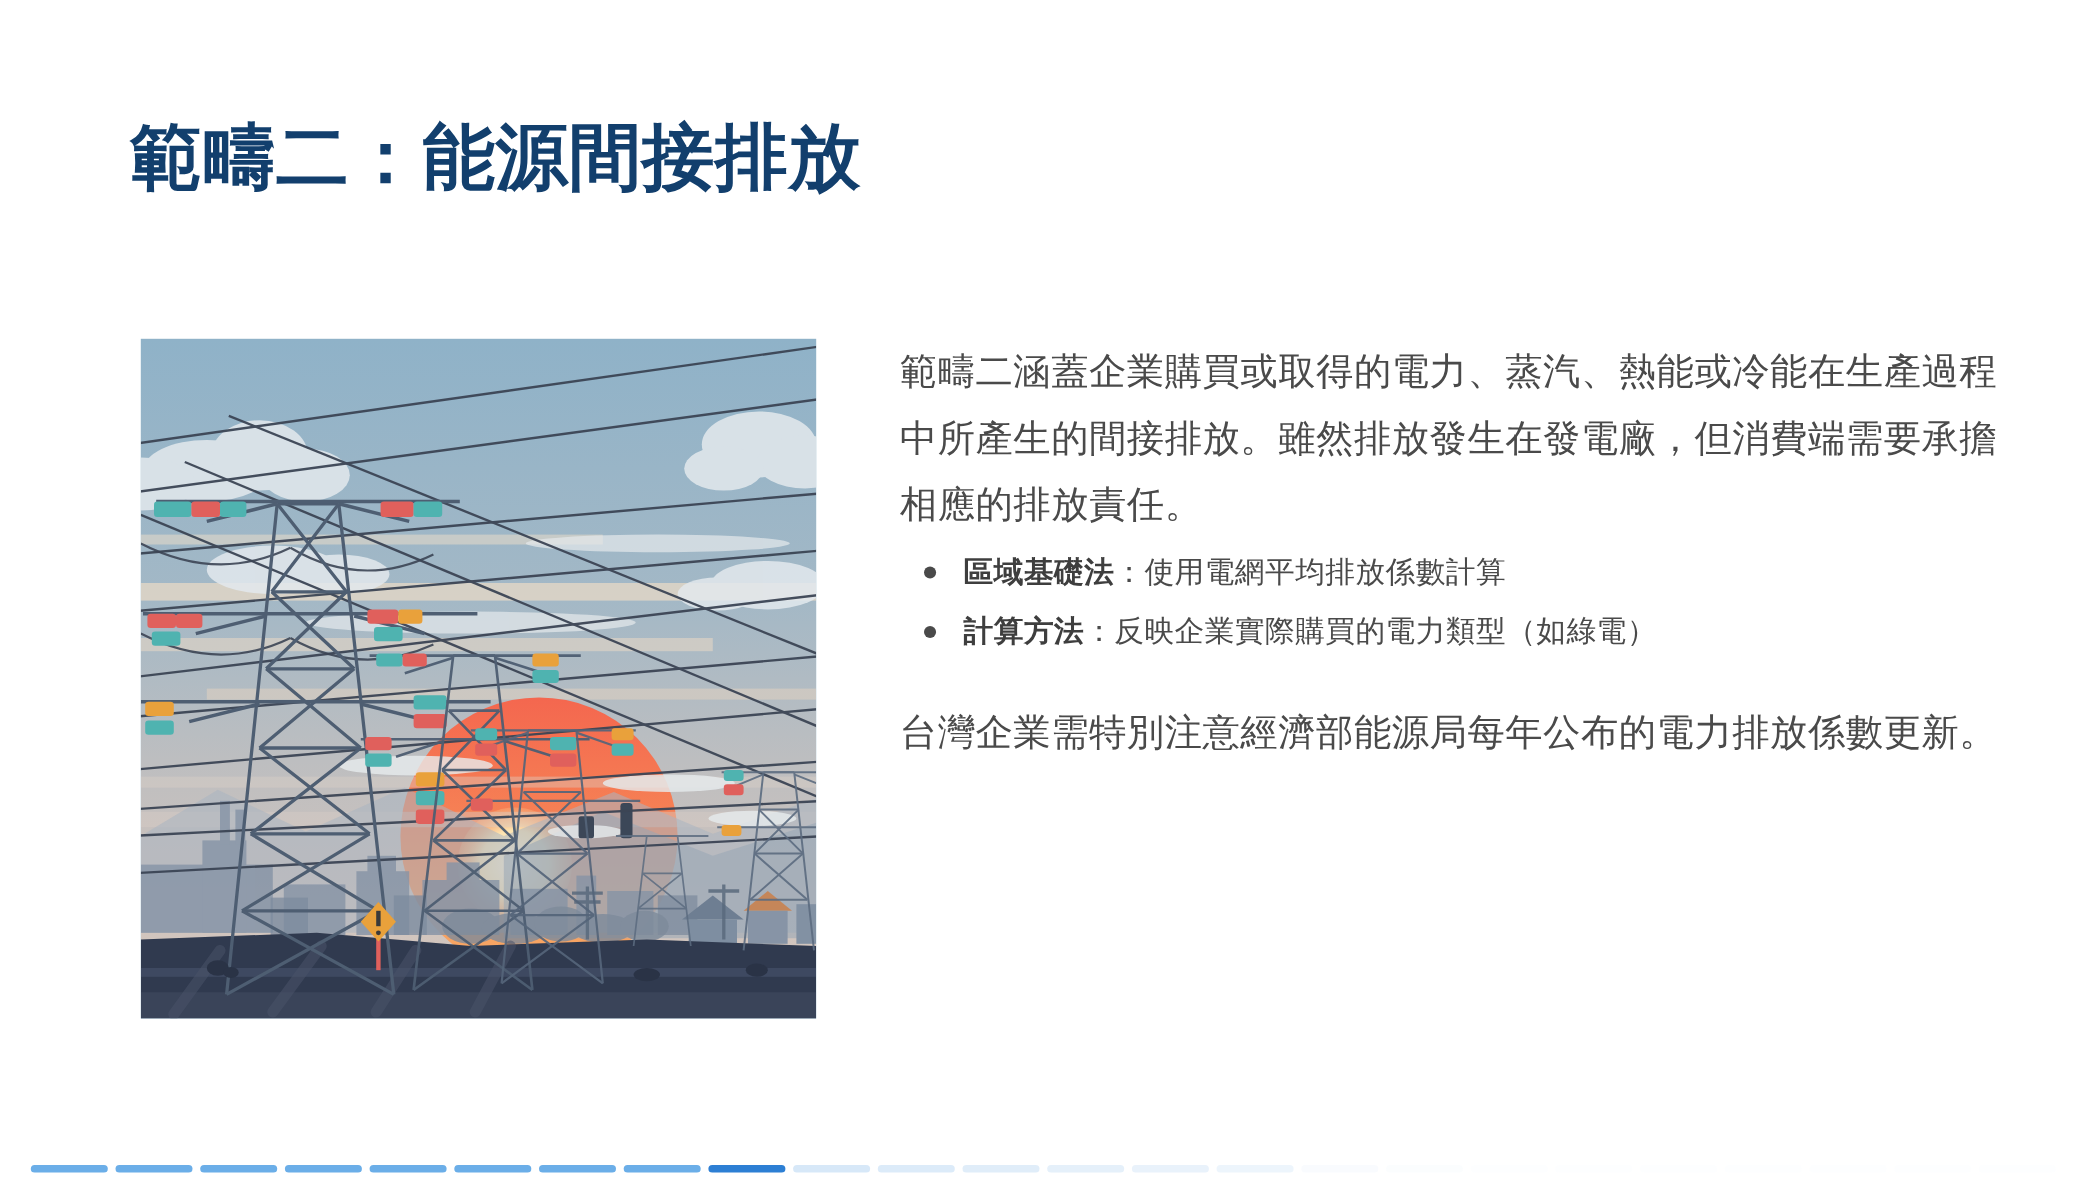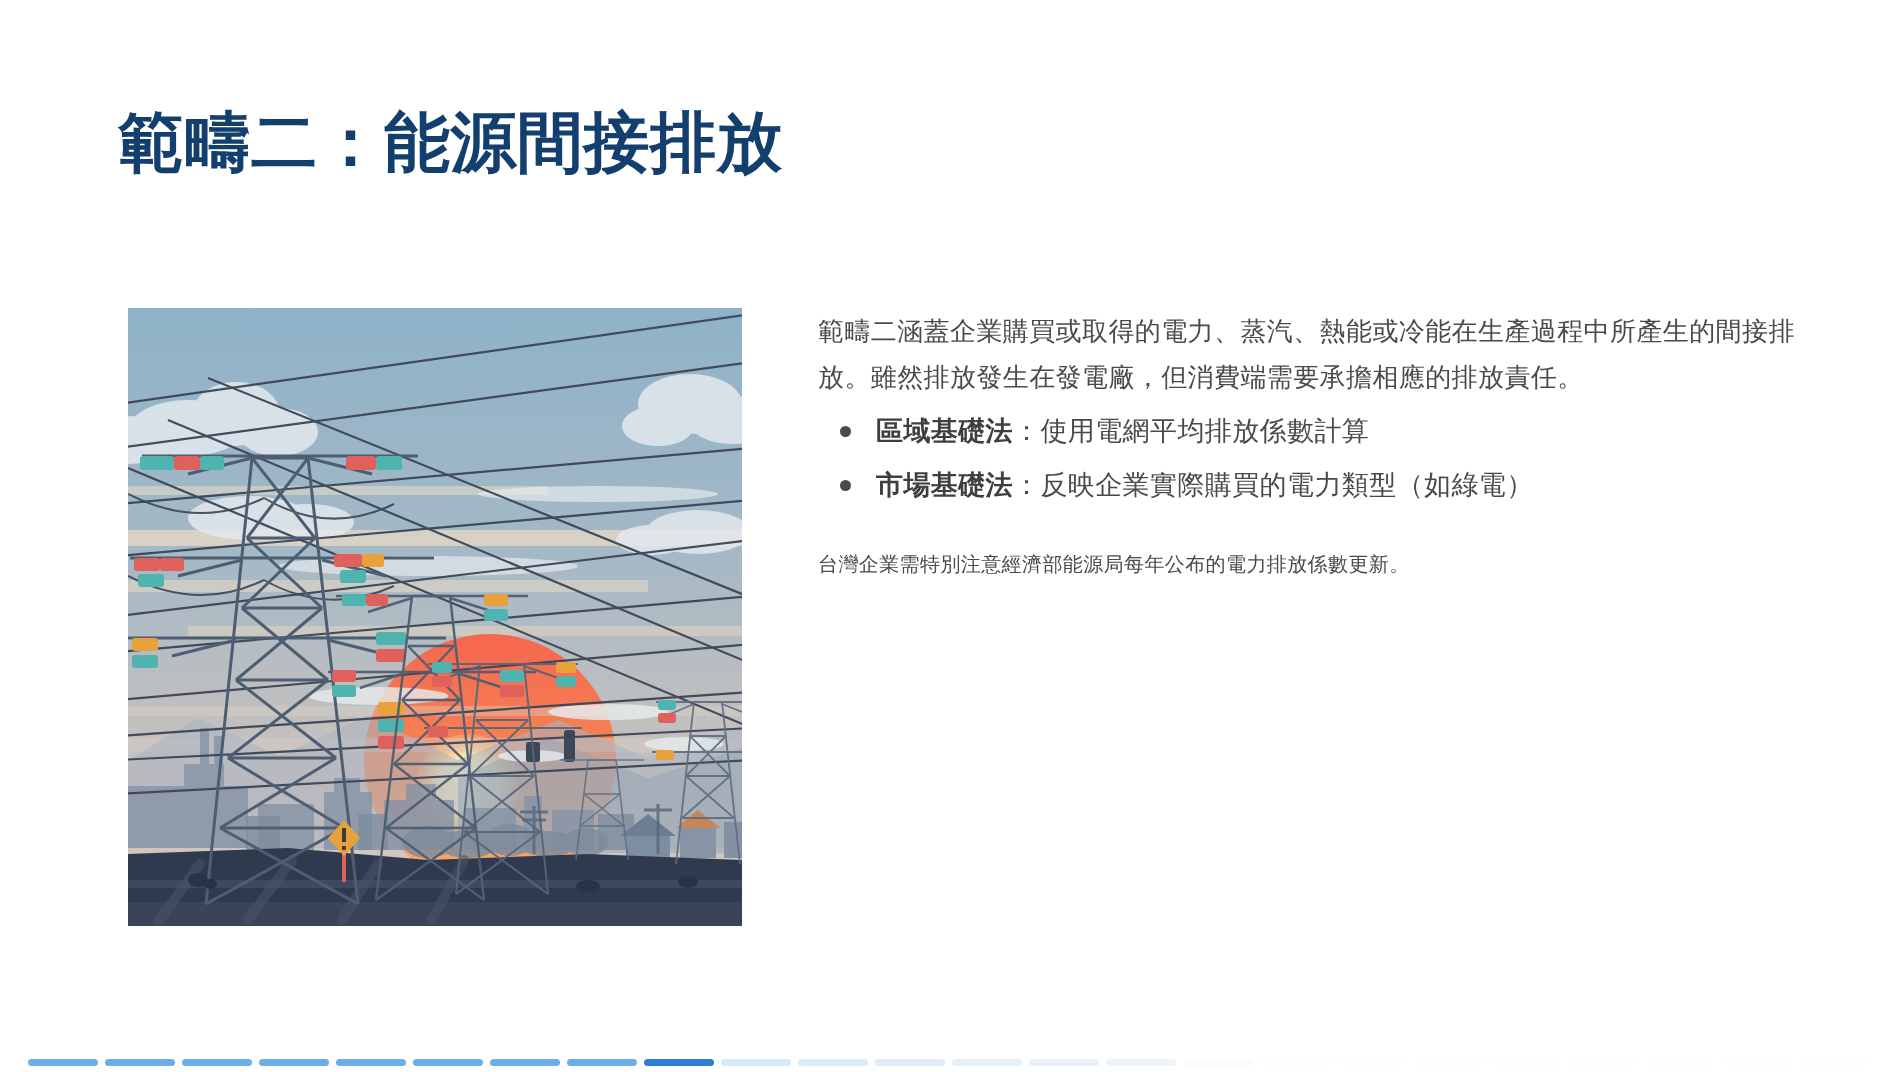--- a/index.html
+++ b/index.html
@@ -65,21 +65,21 @@
     font-size: 36px;
     font-weight: 700;
     color: #12406E;
     line-height: 1.3;
     margin-bottom: 26px;
     letter-spacing: 0.5px;
   }
   .section-head.second { margin-top: 44px; margin-bottom: 22px; }
 
   .body-par {
-    font-size: 26px;
+    font-size: 34px;
     line-height: 1.78;
     color: #4A4A4A;
     letter-spacing: 0.4px;
   }
 
   .bullets {
     list-style: none;
     margin: 6px 0 0 0;
     padding: 0;
   }
@@ -98,21 +98,21 @@
     top: 19px;
     width: 11px;
     height: 11px;
     border-radius: 50%;
     background: #4A4A4A;
   }
   .bullets li b { font-weight: 700; color: #3E3E3E; }
 
   .closing-par {
     margin-top: 38px;
-    font-size: 20px;
+    font-size: 34px;
     line-height: 1.78;
     color: #4A4A4A;
     letter-spacing: 0.4px;
   }
 
   
   .progress-bar {
     position: absolute;
     left: 0;
     bottom: 6px;
@@ -451,21 +451,21 @@
       <p class="body-par">範疇二涵蓋企業購買或取得的電力、蒸汽、熱能或冷能在生產過程中所產生的間接排放。雖然排放發生在發電廠，但消費端需要承擔相應的排放責任。</p>
 
 
       <ul class="bullets">
         <li>
           <span class="dot"></span>
           <b>區域基礎法</b><span>：</span><span>使用電網平均排放係數計算</span>
         </li>
         <li>
           <span class="dot"></span>
-          <b>市場基礎法</b><span>：</span><span>反映企業實際購買的電力類型（如綠電）</span>
+          <b>計算方法</b><span>：</span><span>反映企業實際購買的電力類型（如綠電）</span>
         </li>
       </ul>
 
       <p class="closing-par">台灣企業需特別注意經濟部能源局每年公布的電力排放係數更新。</p>
     </div>
   </div>
 
   <div class="progress-bar">
       <div class="progress-seg" style="background: rgb(107, 174, 232);"></div>
       <div class="progress-seg" style="background: rgb(107, 174, 232);"></div>

